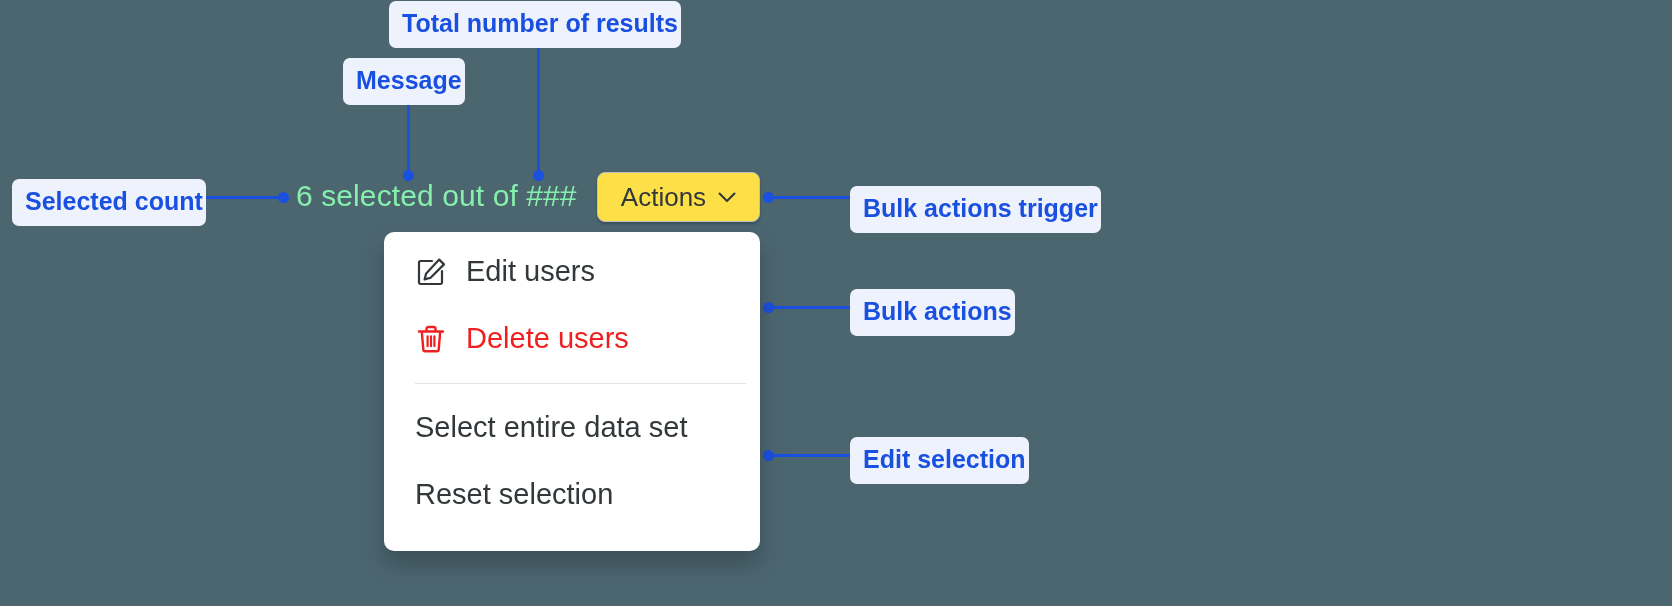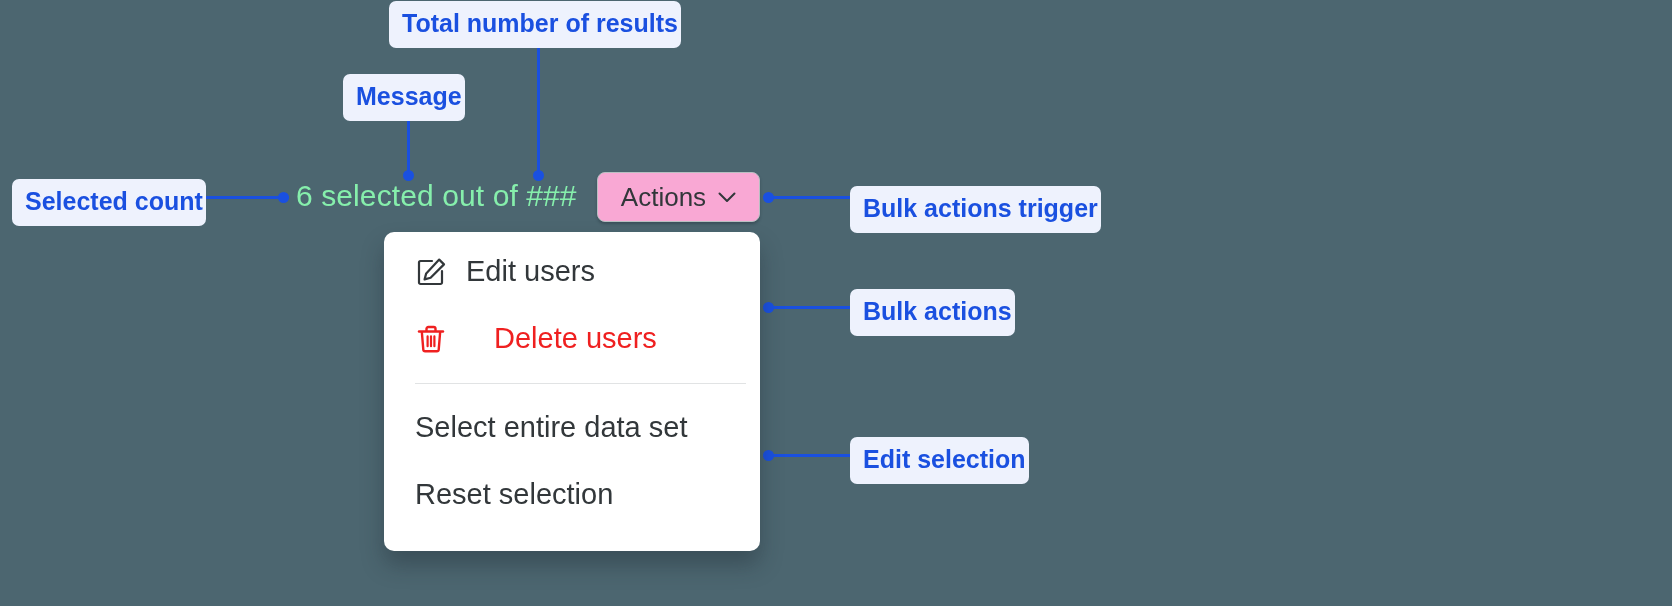--- a/index.html
+++ b/index.html
@@ -60,21 +60,21 @@
     white-space: nowrap;
   }
 
   
   .actions-btn {
     position: absolute;
     left: 597px;
     top: 172px;
     width: 163px;
     height: 50px;
-    background: #f9a8d4;
+    background: #fde047;
     border: 1px solid #b9bfc2;
     border-radius: 8px;
     box-shadow: 0 2px 3px rgba(20,30,40,0.30);
     display: flex;
     align-items: center;
     justify-content: center;
     gap: 12px;
     box-sizing: border-box;
     cursor: pointer;
   }
@@ -109,21 +109,21 @@
     padding: 0 0 0 31px;
     height: 67px;
     cursor: pointer;
     box-sizing: border-box;
   }
   .menu-item .mlabel {
     font-size: 29px;
     line-height: 1;
     color: #32373a;
   }
-  .menu-item.danger .mlabel { color: #ef2020; margin-left: 28px; }
+  .menu-item.danger .mlabel { color: #ef2020; }
   .icon-box {
     width: 32px;
     height: 32px;
     flex: 0 0 32px;
     display: block;
   }
   .menu-divider {
     height: 1px;
     background: #e1e3e4;
     margin: 11px 14px 10px 31px;
@@ -146,21 +146,21 @@
 <div class="dot" style="left:763px; top:192px;"></div>
 
 <div class="lead-h" style="left:768px; top:306px; width:84px;"></div>
 <div class="dot" style="left:763px; top:302px;"></div>
 
 <div class="lead-h" style="left:768px; top:454px; width:84px;"></div>
 <div class="dot" style="left:763px; top:450px;"></div>
 
 <div class="chip" style="left:389px; top:1px;">Total number of results</div>
 
-<div class="chip" style="left:343px; top:74px;">Message</div>
+<div class="chip" style="left:343px; top:58px;">Message</div>
 
 <div class="chip" style="left:12px; top:179px;">Selected count</div>
 
 <div class="chip" style="left:850px; top:186px;">Bulk actions trigger</div>
 
 <div class="chip" style="left:850px; top:289px;">Bulk actions</div>
 
 <div class="chip" style="left:850px; top:437px;">Edit selection</div>
 
 <div class="selected-count">6 selected out of ###</div>

